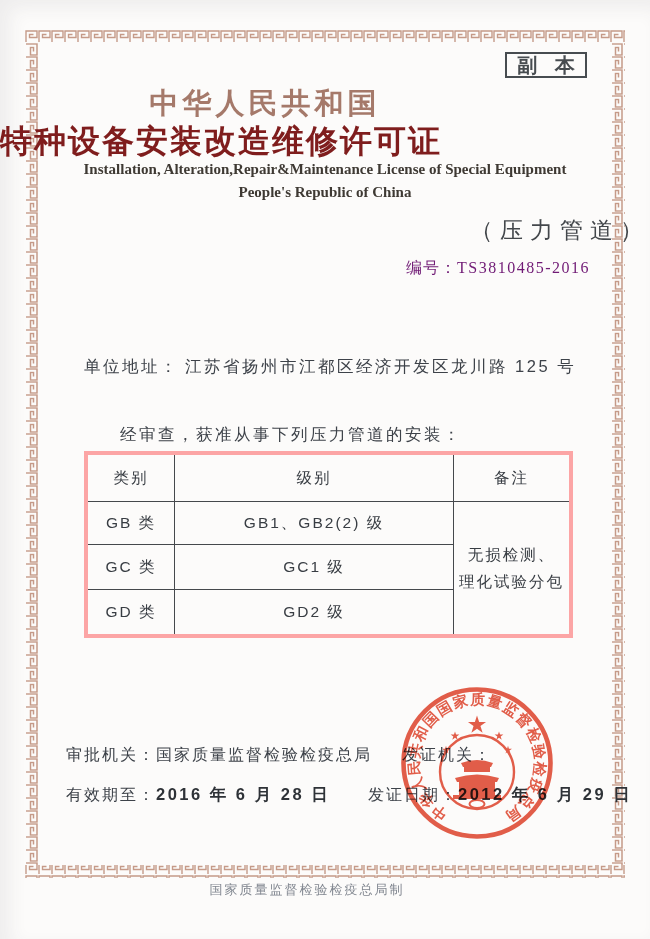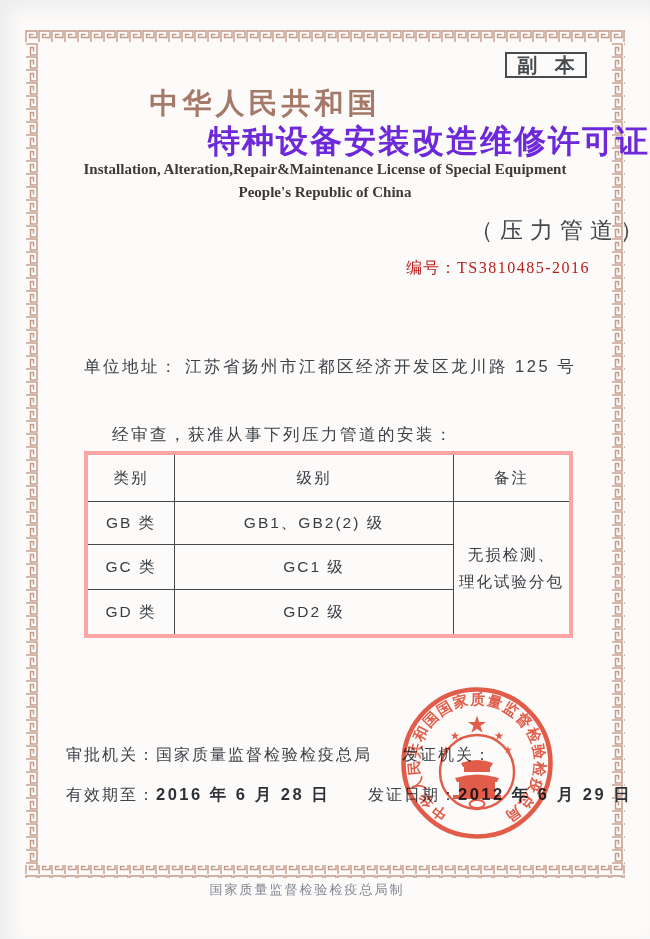--- a/index.html
+++ b/index.html
@@ -20,44 +20,44 @@
     border:2.5px solid #474c50; box-sizing:border-box;
     display:flex; align-items:center; justify-content:center;
     font-size:20px; font-weight:bold; color:#474c50; letter-spacing:6px;
     text-indent:6px;
   }
   .title-cn1 {
     position:absolute; top:84px; left:0; width:530px; text-align:center;
     font-size:29px; font-weight:700; letter-spacing:4px; color:#a5796a;
   }
   .title-cn2 {
-    position:absolute; top:120px; left:0; width:650px; text-align:right;
-    font-size:32px; font-weight:700; letter-spacing:2px; color:#6d28d9;
+    position:absolute; top:120px; left:0; width:650px; text-align:left;
+    font-size:32px; font-weight:700; letter-spacing:2px; color:#7f1d1d;
   }
   .title-en1, .title-en2 {
     position:absolute; left:0; width:650px; text-align:center;
     font-family:Liberation Serif, serif; font-weight:bold; color:#3e3933;
   }
   .title-en1 { top:161px; font-size:15px; }
   .title-en2 { top:184px; font-size:15px; }
   .subtitle {
     position:absolute; top:215px; left:0; width:650px; text-align:right;
     font-size:23px; letter-spacing:7px; color:#43474b; font-weight:500;
   }
   .license-no {
     position:absolute; top:258px; left:406px;
-    font-size:16px; color:#b91c1c; letter-spacing:1px;
+    font-size:16px; color:#701a75; letter-spacing:1px;
   }
   .license-no .val { font-family:"Liberation Serif", serif; letter-spacing:1.5px; }
 
   .field-row { position:absolute; left:84px; font-size:16.5px; color:#3d4249; letter-spacing:2.5px; }
   .field-row .lbl { margin-right:6px; }
   .row-name    { top:321px; }
   .row-address { top:356px; }
-  .statement   { position:absolute; left:112px; top:424px; font-size:16.5px; color:#3d4249; letter-spacing:2.5px; }
+  .statement   { position:absolute; left:120px; top:424px; font-size:16.5px; color:#3d4249; letter-spacing:2.5px; }
 
   table.scope {
     position:absolute; left:84px; top:451px;
     border-collapse:collapse; table-layout:fixed;
     font-size:15.5px; color:#383d43;
   }
   table.scope td {
     border:1.5px solid #45484c; text-align:center; letter-spacing:2px;
     padding:0;
   }

